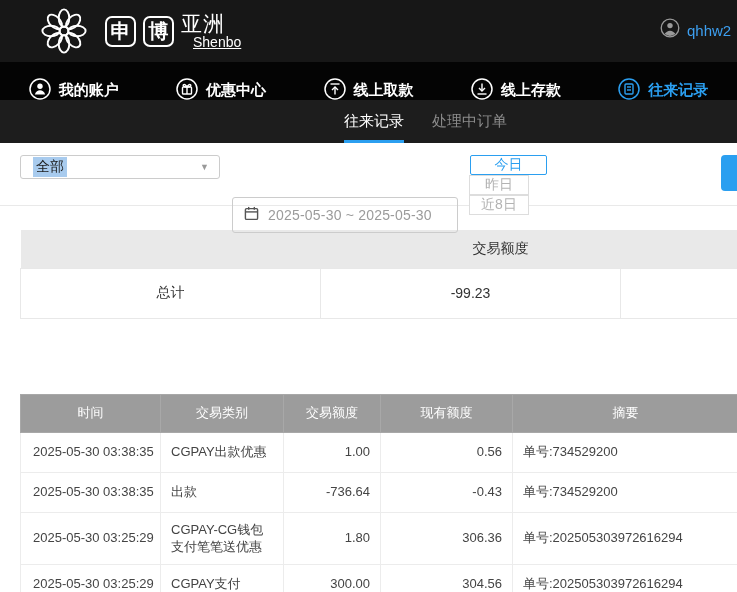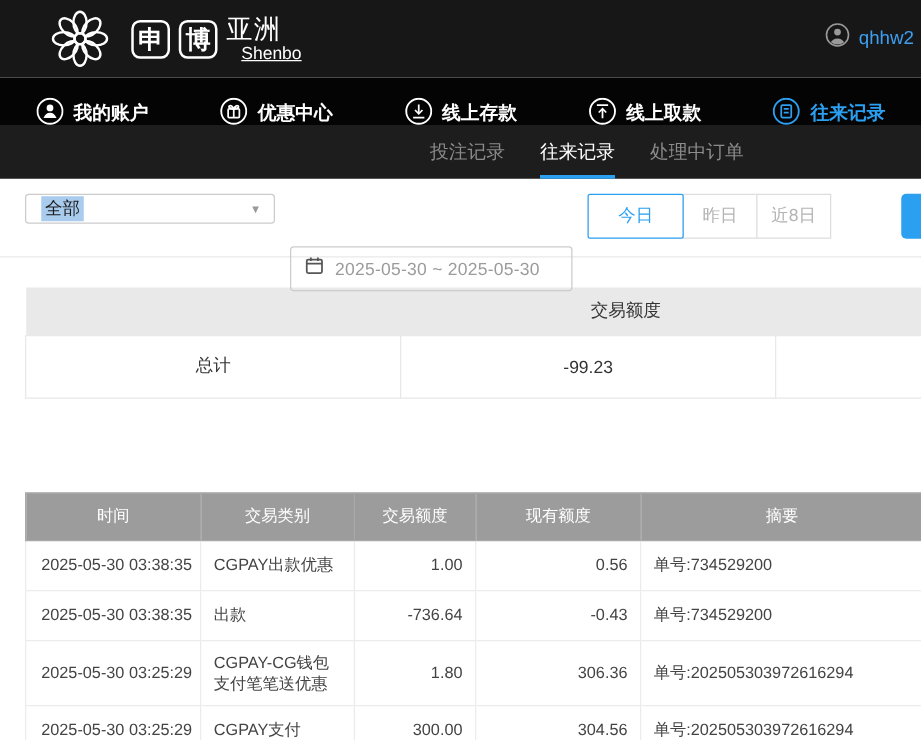--- a/index.html
+++ b/index.html
@@ -60,21 +60,21 @@
     position: relative; cursor: pointer;
   }
   .select-value { background: #a8cbee; color: #1b1b1b; font-size: 14px; padding: 1px 3px; }
   .caret { position: absolute; right: 10px; color: #999; font-size: 9px; }
   .date-box {
     width: 226px; height: 36px; border: 1px solid #cccccc; border-radius: 3px;
     display: flex; align-items: center; gap: 9px; padding: 0 11px;
     margin-left: 12px; cursor: pointer; margin-top: 42px;
   }
   .date-text { color: #9b9b9b; font-size: 14px; letter-spacing: 0.2px; }
-  .btn-group { display: flex; margin-left: 12px; }
+  .btn-group { display: flex; margin-left: 12px; flex-direction: column; }
   .qbtn {
     height: 36px; background: #ffffff; font-size: 14px; cursor: pointer;
     border: 1px solid #dddddd; color: #b3b3b3;
     font-family: "Liberation Sans", "DejaVu Sans", sans-serif;
   }
   .qbtn + .qbtn { margin-left: -1px; }
   .qbtn.today { width: 77px; border-color: #2b9ff0; color: #2b9ff0; position: relative; z-index: 1; border-radius: 2px; }
   .qbtn.w60 { width: 60px; }
   .search-btn {
     position: absolute; left: 721px; top: 12px; width: 42px; height: 36px;
@@ -169,53 +169,52 @@
         <path d="M11 9c-1-2.2-2.6-3-3.5-2.2S7.6 9 11 9z"></path>
         <path d="M11 9c1-2.2 2.6-3 3.5-2.2S14.4 9 11 9z"></path>
       </svg>
     </span>
     <span>优惠中心</span>
   </div>
   <div class="nav-item">
     <span>
       <svg width="22" height="22" viewBox="0 0 22 22" fill="none" stroke="currentColor" stroke-width="1.4">
         <circle cx="11" cy="11" r="10" stroke-width="1.5"></circle>
+        <line x1="11" y1="16.5" x2="11" y2="9.5"></line>
+        <path d="M8 12l3-3 3 3"></path>
+        <line x1="6.5" y1="6" x2="15.5" y2="6"></line>
+      </svg>
+    </span>
+    <span>线上取款</span>
+  </div>
+  <div class="nav-item">
+    <span>
+      <svg width="22" height="22" viewBox="0 0 22 22" fill="none" stroke="currentColor" stroke-width="1.4">
+        <circle cx="11" cy="11" r="10" stroke-width="1.5"></circle>
         <line x1="11" y1="5.5" x2="11" y2="12.5"></line>
         <path d="M8 10l3 3 3-3"></path>
         <line x1="6.5" y1="16" x2="15.5" y2="16"></line>
       </svg>
     </span>
     <span>线上存款</span>
-  </div>
-  <div class="nav-item">
-    <span>
-      <svg width="22" height="22" viewBox="0 0 22 22" fill="none" stroke="currentColor" stroke-width="1.4">
-        <circle cx="11" cy="11" r="10" stroke-width="1.5"></circle>
-        <line x1="11" y1="16.5" x2="11" y2="9.5"></line>
-        <path d="M8 12l3-3 3 3"></path>
-        <line x1="6.5" y1="6" x2="15.5" y2="6"></line>
-      </svg>
-    </span>
-    <span>线上取款</span>
   </div>
   <div class="nav-item active">
     <span>
       <svg width="22" height="22" viewBox="0 0 22 22" fill="none" stroke="currentColor" stroke-width="1.4">
         <circle cx="11" cy="11" r="10" stroke-width="1.5"></circle>
         <rect x="7" y="6" width="8" height="10" rx="1"></rect>
         <line x1="9" y1="9" x2="13" y2="9"></line>
         <line x1="9" y1="12" x2="13" y2="12"></line>
       </svg>
     </span>
     <span>往来记录</span>
   </div>
 </nav>
 
 <div class="subnav">
-  <div class="subnav-item">投注记录</div>
   <div class="subnav-item active">往来记录</div>
   <div class="subnav-item">处理中订单</div>
 </div>
 
 <div class="filters">
   <div class="select-box">
     <span class="select-value">全部</span>
     <span class="caret">▼</span>
   </div>
   <div class="date-box">

